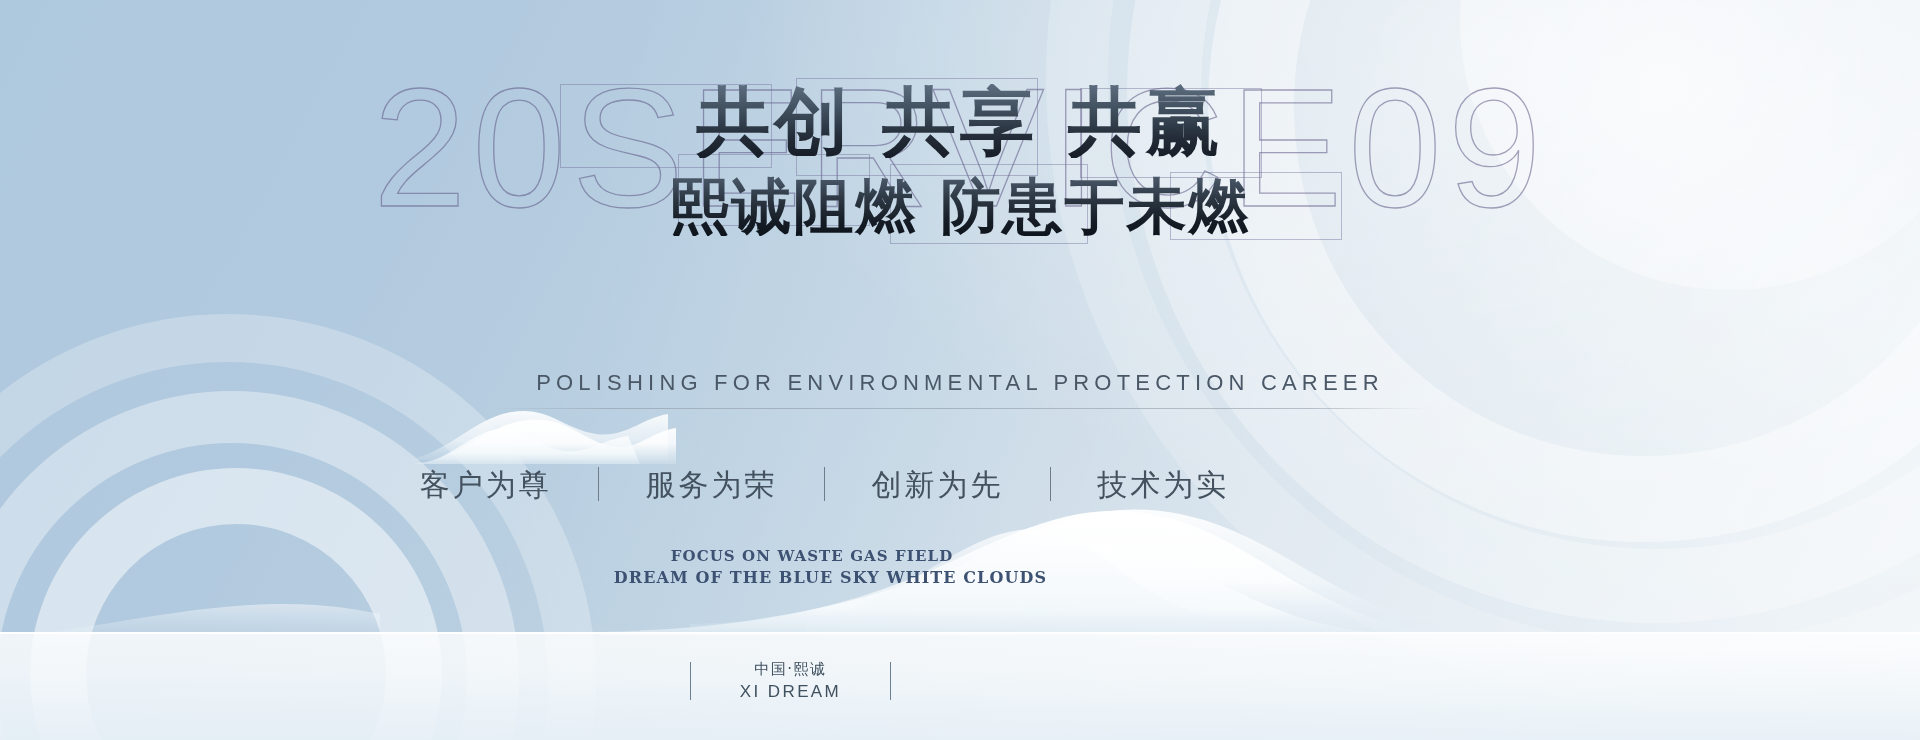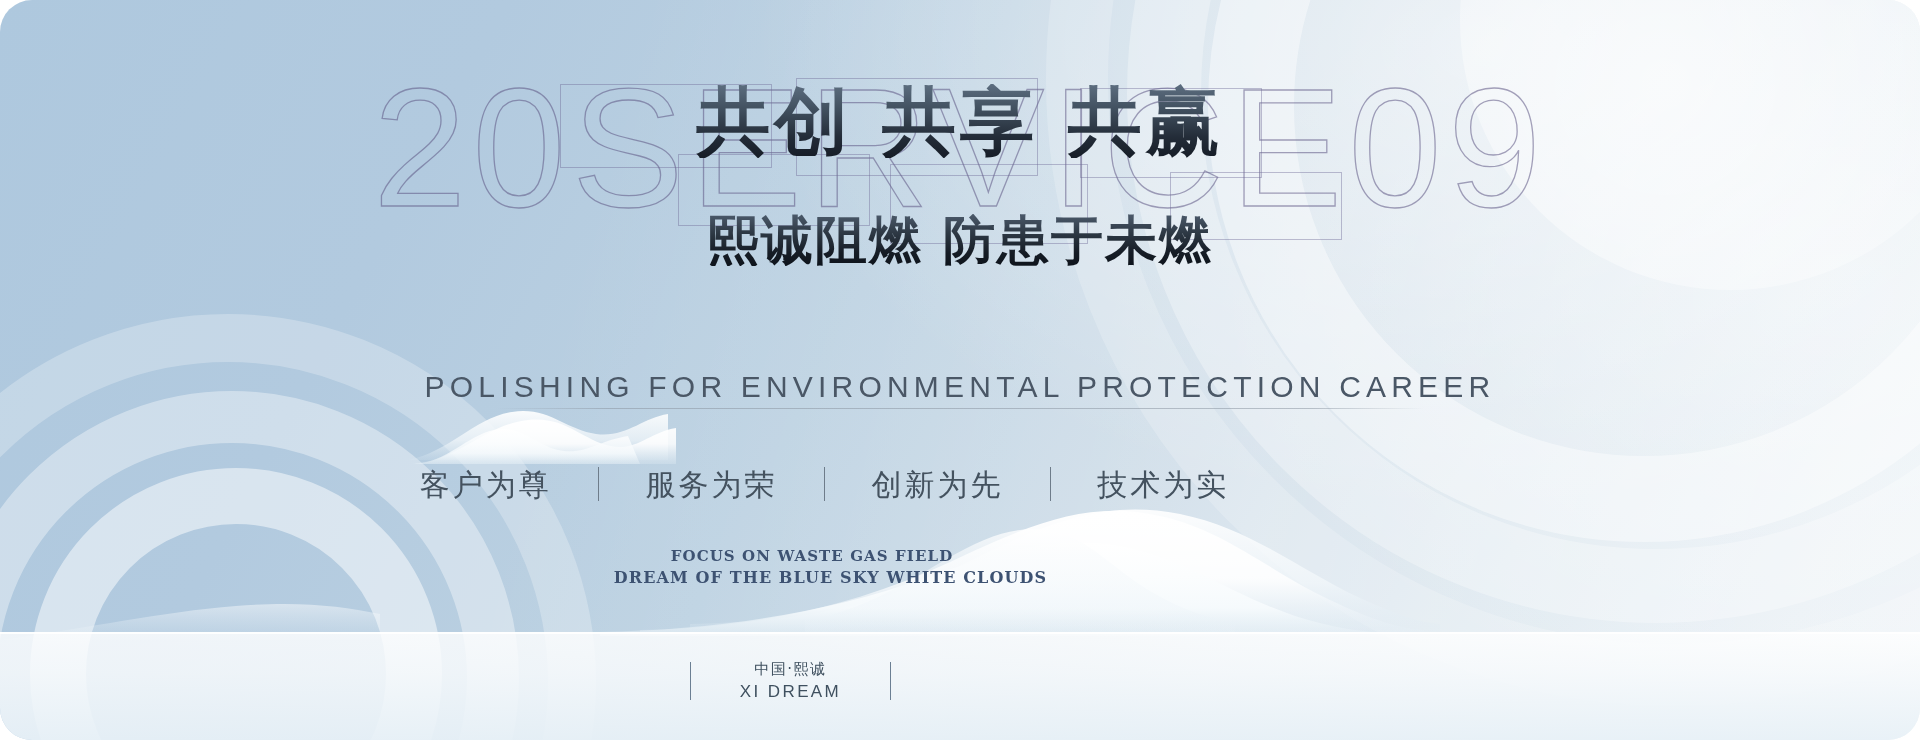--- a/index.html
+++ b/index.html
@@ -16,21 +16,20 @@
     overflow: hidden;
     font-family: "Liberation Sans", "DejaVu Sans", sans-serif;
     background: linear-gradient(118deg,
         #aec8de 0%,
         #b2cadf 22%,
         #bdd2e2 44%,
         #ccdbe7 62%,
         #dce7ef 78%,
         #e9f0f5 92%,
         #eef3f7 100%);
-    border-radius: 32px;
   }
 
   
 
   .bg-layer {
     position: absolute;
     inset: 0;
     pointer-events: none;
   }
 
@@ -148,37 +147,36 @@
     top: 84px;
     font-size: 74px;
     letter-spacing: 4px;
     background: linear-gradient(180deg, #5d6e80 0%, #41505f 34%, #232c38 72%, #161d27 100%);
     -webkit-background-clip: text;
     background-clip: text;
     color: transparent;
   }
   .headline-2 {
     top: 176px;
-    font-size: 52px;
+    font-size: 60px;
     letter-spacing: 2px;
     background: linear-gradient(180deg, #4c5a6b 0%, #2e3945 36%, #161d26 74%, #0e141c 100%);
     -webkit-background-clip: text;
     background-clip: text;
     color: transparent;
-    margin-top: 38px;
   }
 
   
   .tagline {
     position: absolute;
     left: 0;
     top: 370px;
     width: 1920px;
     text-align: center;
-    font-size: 30px;
+    font-size: 22px;
     letter-spacing: 5.2px;
     color: #4a5766;
     font-weight: 400;
     white-space: nowrap;
   }
   .tagline-rule {
     position: absolute;
     left: 496px;
     top: 408px;
     width: 928px;

